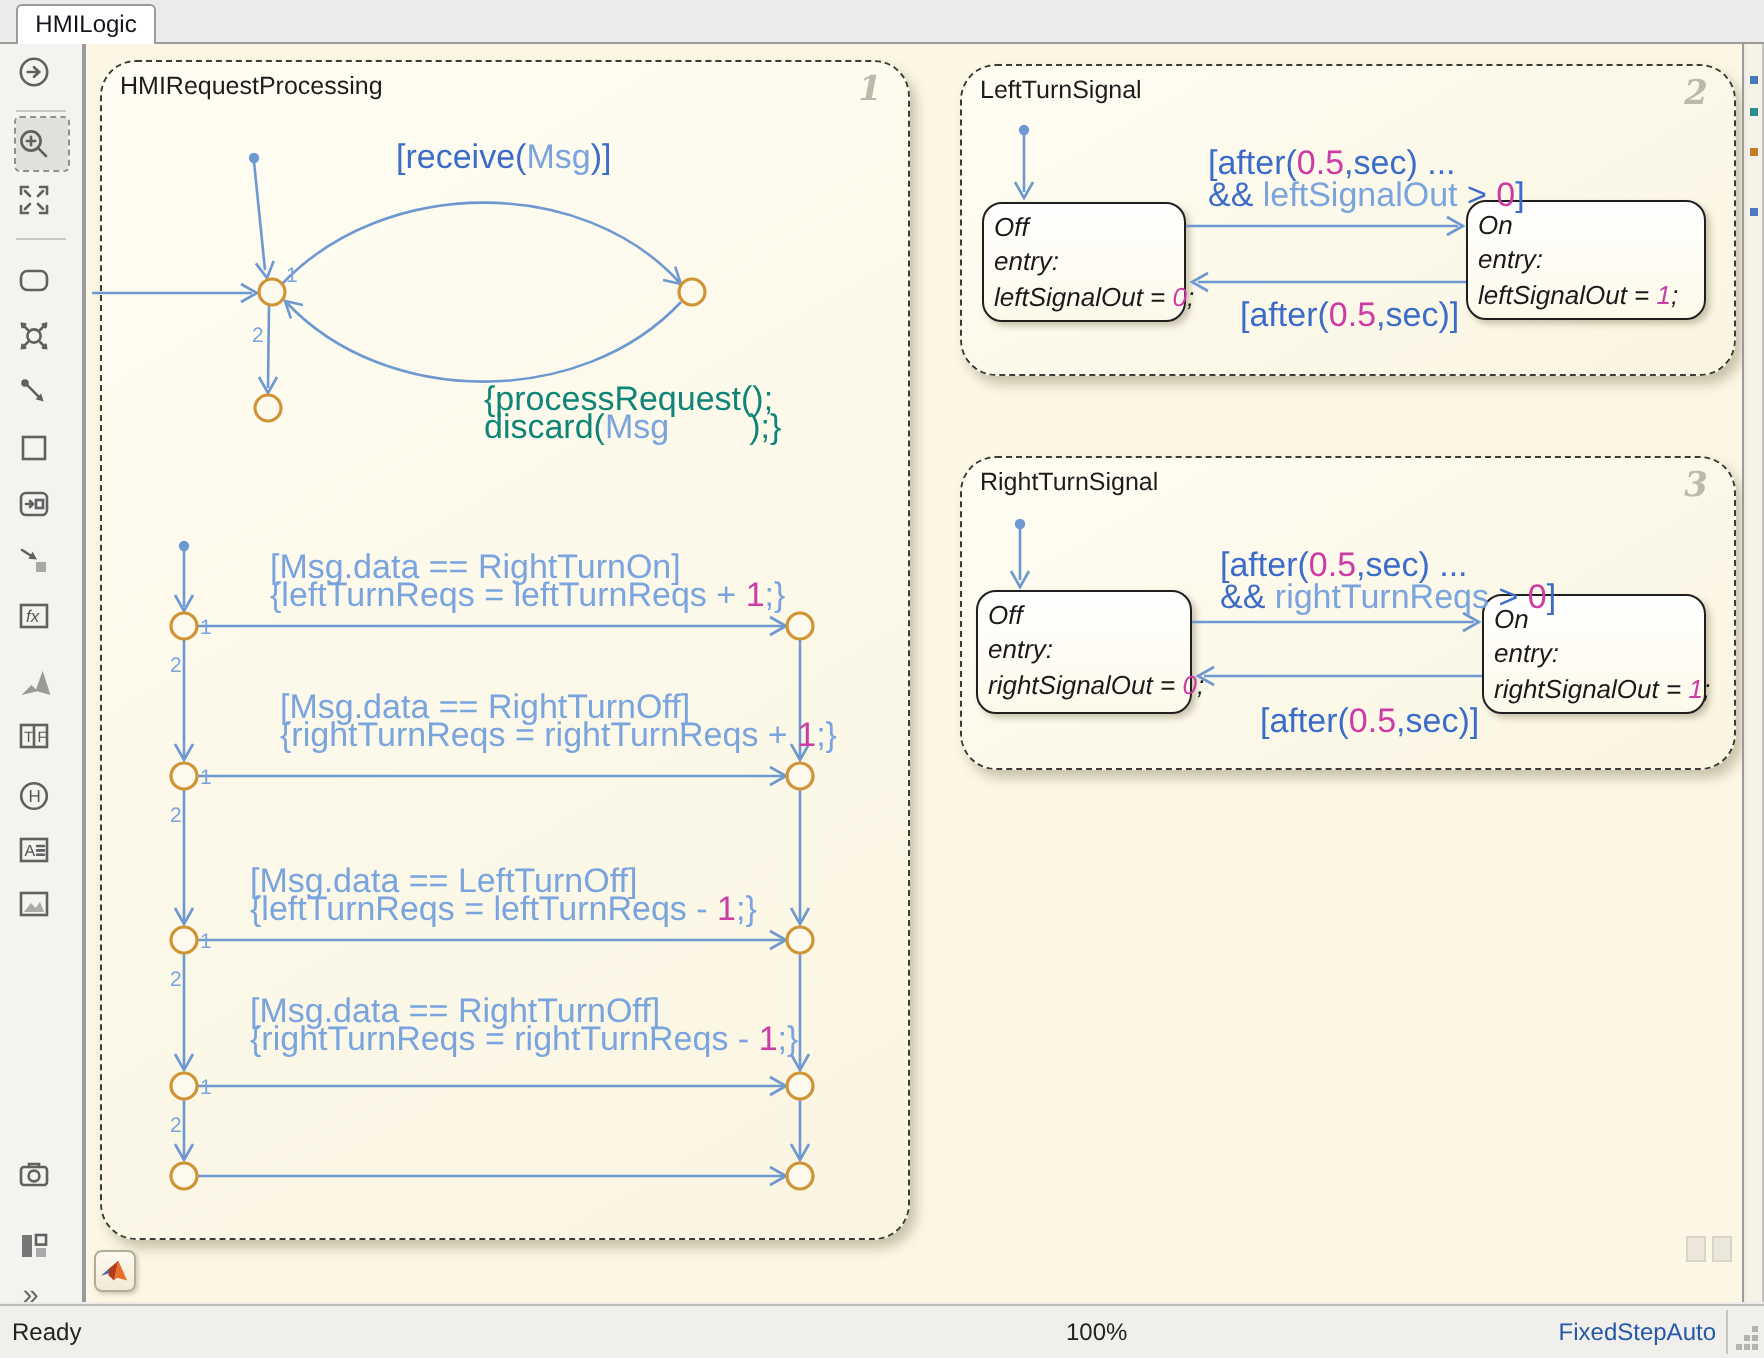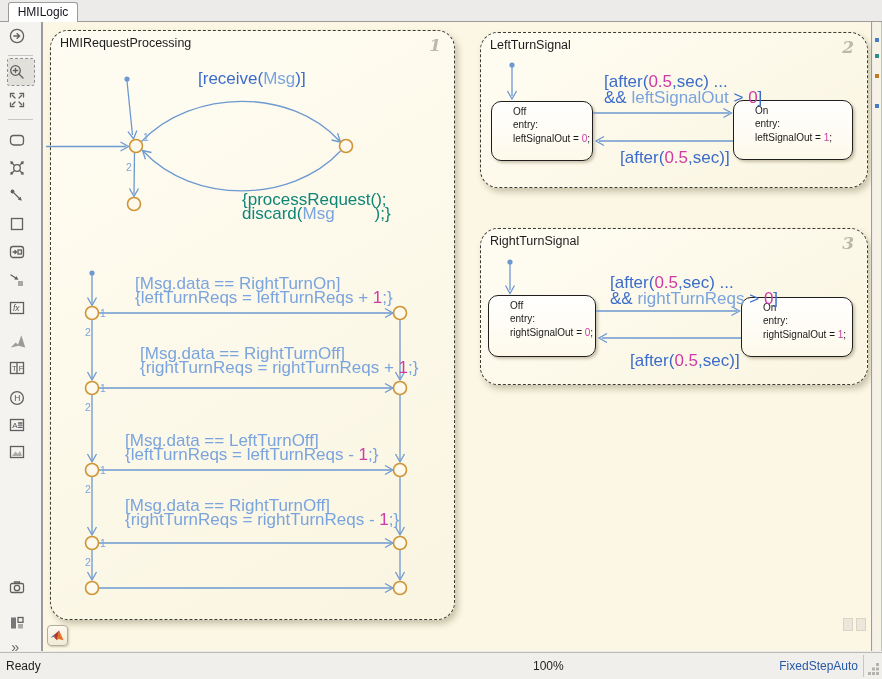--- a/index.html
+++ b/index.html
@@ -32,21 +32,21 @@
   .sfbadge { position:absolute; right:13px; top:4px; font-family:"DejaVu Serif",serif; font-style:italic; font-weight:600;
              font-size:17px; color:#bcb8aa; }
   .fnbox { position:absolute; border:1.8px solid #3a3a33; background:linear-gradient(150deg,#fffdf2 0%, #fbf6e5 100%);
            box-shadow:3px 4px 6px rgba(140,130,100,.5); z-index:2; }
   .fnhdr { position:absolute; left:8px; top:4px; font-size:13.5px; white-space:pre; }
   .fnkw { color:#1d3f6e; }
   .fnname { color:#0e8577; }
   .state { position:absolute; border:1.6px solid #1f1f1f; border-radius:10px;
            background:linear-gradient(180deg,#ffffff 0%, #fdf9ea 100%);
            box-shadow:2px 2px 3px rgba(140,130,100,.45);
-           font-size:10px; line-height:1.33; color:#1a1a1a; padding:3px 21px; white-space:pre; z-index:3; }
+           font-size:13px; line-height:1.33; color:#1a1a1a; padding:3px 5px; white-space:pre; z-index:3;font-style:italic; }
   svg.wires { position:absolute; left:0; top:0; z-index:4; pointer-events:none; }
   .lbl { position:absolute; font-size:17px; white-space:pre; z-index:5; line-height:13.5px; }
   .kw  { color:#3b6cc9; }
   .idb { color:#7aa4de; }
   .num { color:#cd3ba4; }
   .teal{ color:#0f8577;margin-left:40px; }
   .ordtxt { font-size:10.5px; fill:#7aa4de; font-family:"Liberation Sans",sans-serif; }
 
   .mlbadge { position:absolute; left:4px; top:603px; width:21px; height:21px; border:1px solid #b4ad99; border-radius:4px;
              background:linear-gradient(180deg,#fefaf0,#f1ead6); z-index:6; display:flex; align-items:center; justify-content:center;

